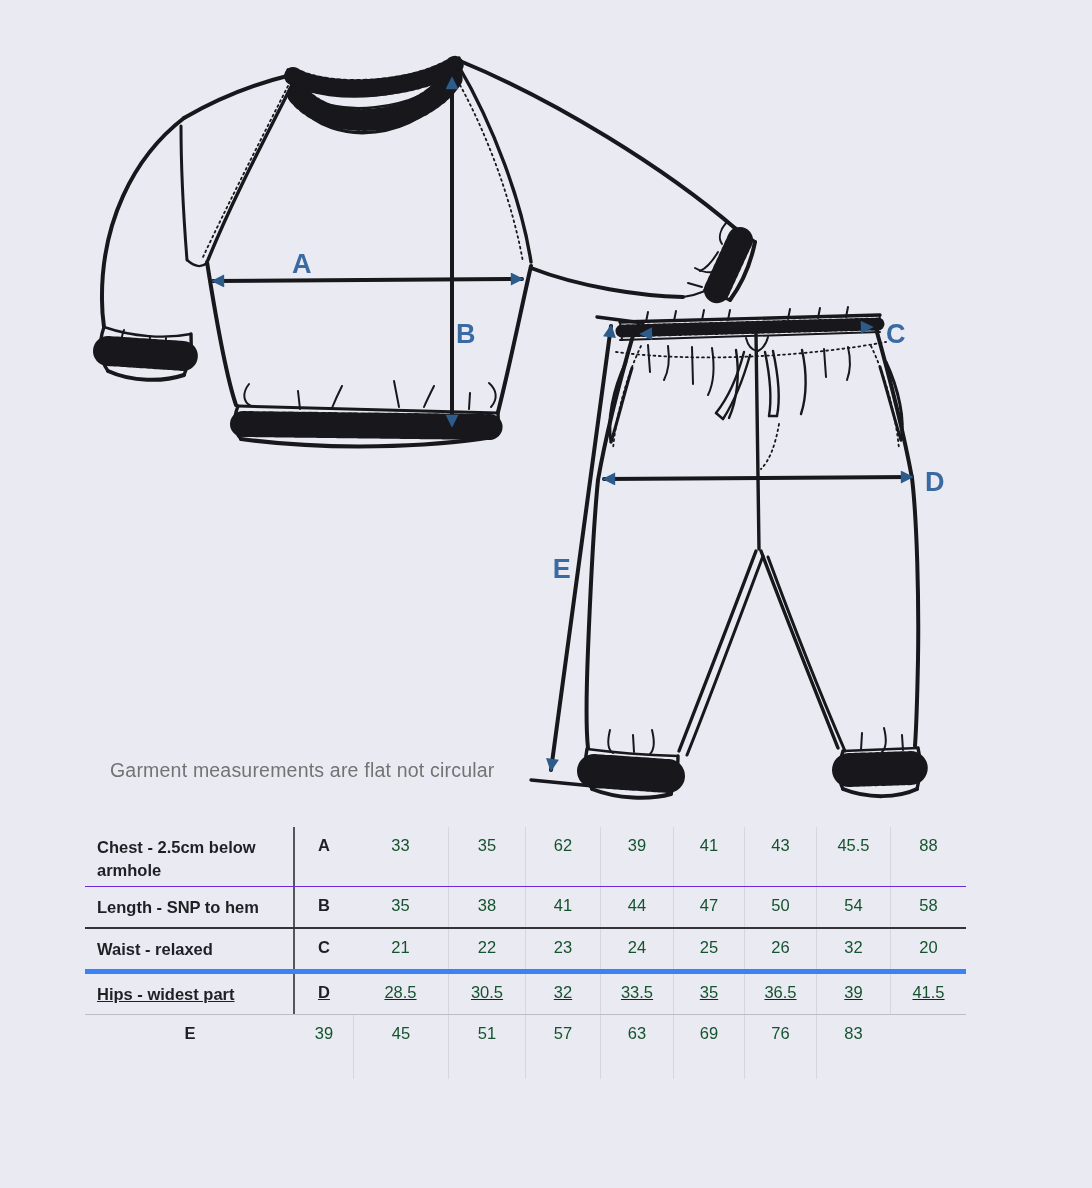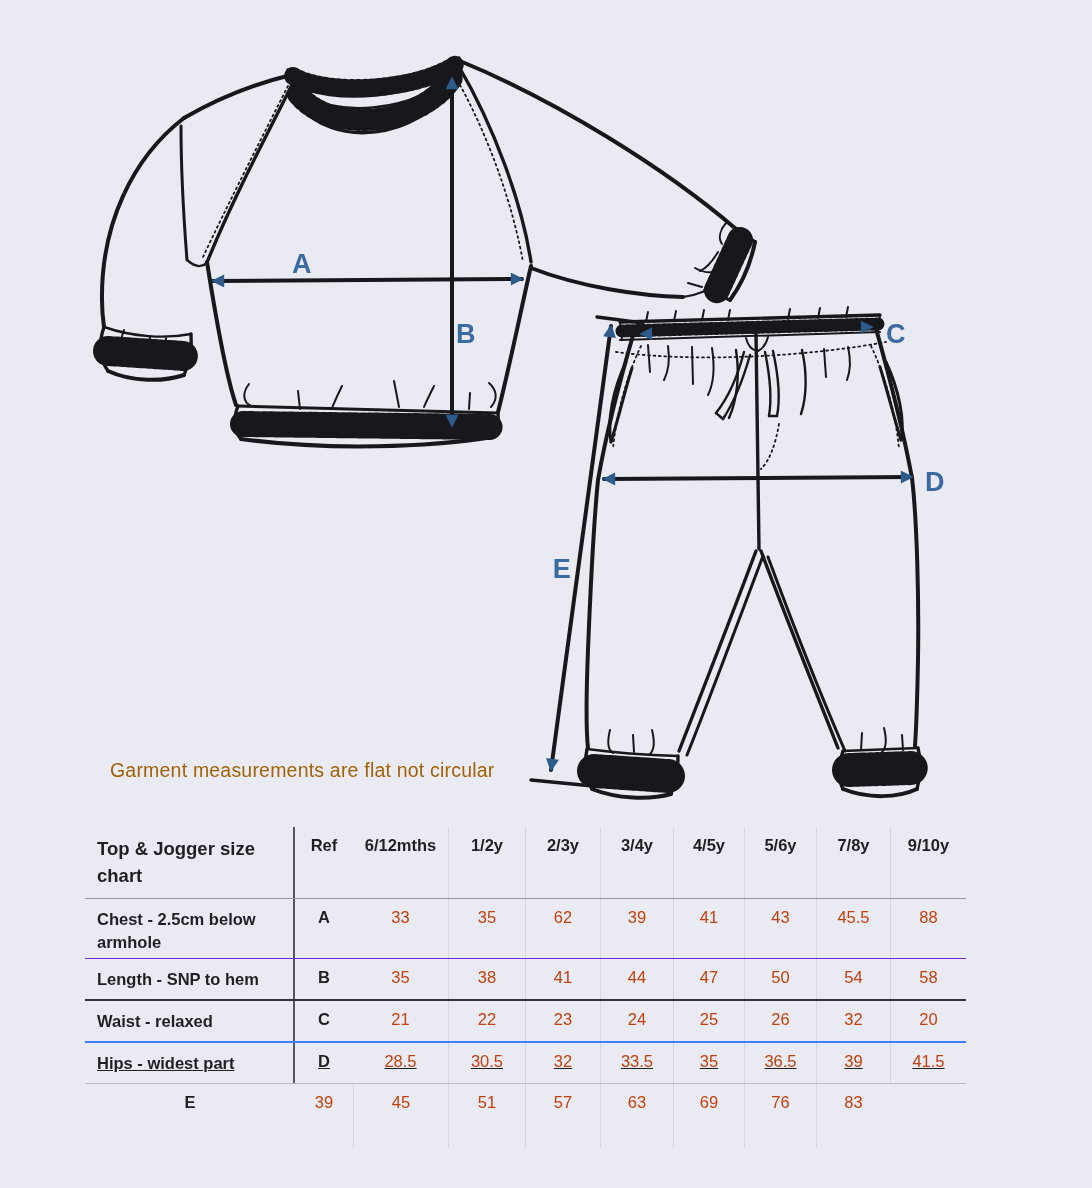--- a/index.html
+++ b/index.html
@@ -27,44 +27,44 @@
   .rib26{stroke-width:26px;}
   .rib30{stroke-width:30px;}
   .rib13{stroke-width:13px;stroke-dasharray:1.8 3.4;}
   .rib34{stroke-width:34px;}
   .blue{stroke:#2d5b8a;}
   text.mlabel{fill:#3a6aa2;font-size:27px;font-weight:600;letter-spacing:.5px;}
 
   
   .note{
     position:absolute;left:110px;top:759px;
-    font-size:19.5px;color:#a16207;letter-spacing:.2px;
+    font-size:19.5px;color:#737373;letter-spacing:.2px;
   }
 
   
   .size-table{
     position:absolute;left:85px;top:827px;width:881px;
     font-size:16.5px;
   }
   .trow{
     display:grid;
     grid-template-columns:210px 58px 95px 77px 75px 73px 71px 72px 74px 76px;
   }
   .trow > div{padding-top:9px;box-sizing:border-box;}
   .thead{height:71px;border-bottom:1.5px solid #97979f;}
   .rowA{height:59px;border-bottom:1px solid #6d28d9;}
   .rowB{height:40px;border-bottom:2.5px solid #333338;}
-  .rowC{height:40px;border-bottom:2px solid #3b82f6;}
+  .rowC{height:40px;border-bottom:5px solid #3b82f6;}
   .rowD{height:40px;border-bottom:1px solid #bdbdc6;text-decoration:underline;}
   .rowE{height:64px;}
   .c-label{padding-left:12px;padding-right:14px;font-weight:bold;line-height:1.38;border-right:2px solid #55555c;}
   .c-title{font-size:18.5px;font-weight:bold;line-height:1.45;}
   .c-ref{text-align:center;font-weight:bold;}
   .c-head{text-align:center;font-weight:bold;}
-  .c-val{text-align:center;color:#c2410c;}
+  .c-val{text-align:center;color:#14532d;}
   .sep{border-left:1px solid #d6d6df;}
 </style>
 </head>
 <body>
 
 <div class="stage">
 
   <svg class="diagram" width="1092" height="820" viewBox="0 0 1092 820">
     <defs>
       <marker id="ah" viewBox="0 0 10 10" refX="8.6" refY="5" markerWidth="16" markerHeight="13" markerUnits="userSpaceOnUse" orient="auto-start-reverse">
@@ -219,32 +219,20 @@
       <text class="mlabel" x="886" y="343" text-anchor="start">C</text>
       <text class="mlabel" x="925" y="491" text-anchor="start">D</text>
       <text class="mlabel" x="562" y="578" text-anchor="middle">E</text>
     </g>
   </svg>
 
   <div class="note">Garment measurements are flat not circular</div>
 
   <div class="size-table">
 
-    <div class="trow thead">
-      <div class="c-label c-title">Top &amp; Jogger size chart</div>
-      <div class="c-head">Ref</div>
-      <div class="c-head">6/12mths</div>
-      <div class="c-head sep">1/2y</div>
-      <div class="c-head sep">2/3y</div>
-      <div class="c-head sep">3/4y</div>
-      <div class="c-head sep">4/5y</div>
-      <div class="c-head sep">5/6y</div>
-      <div class="c-head sep">7/8y</div>
-      <div class="c-head sep">9/10y</div>
-    </div>
 
     <div class="trow rowA">
       <div class="c-label">Chest - 2.5cm below armhole</div>
       <div class="c-ref">A</div>
       <div class="c-val">33</div>
       <div class="c-val sep">35</div>
       <div class="c-val sep">62</div>
       <div class="c-val sep">39</div>
       <div class="c-val sep">41</div>
       <div class="c-val sep">43</div>

